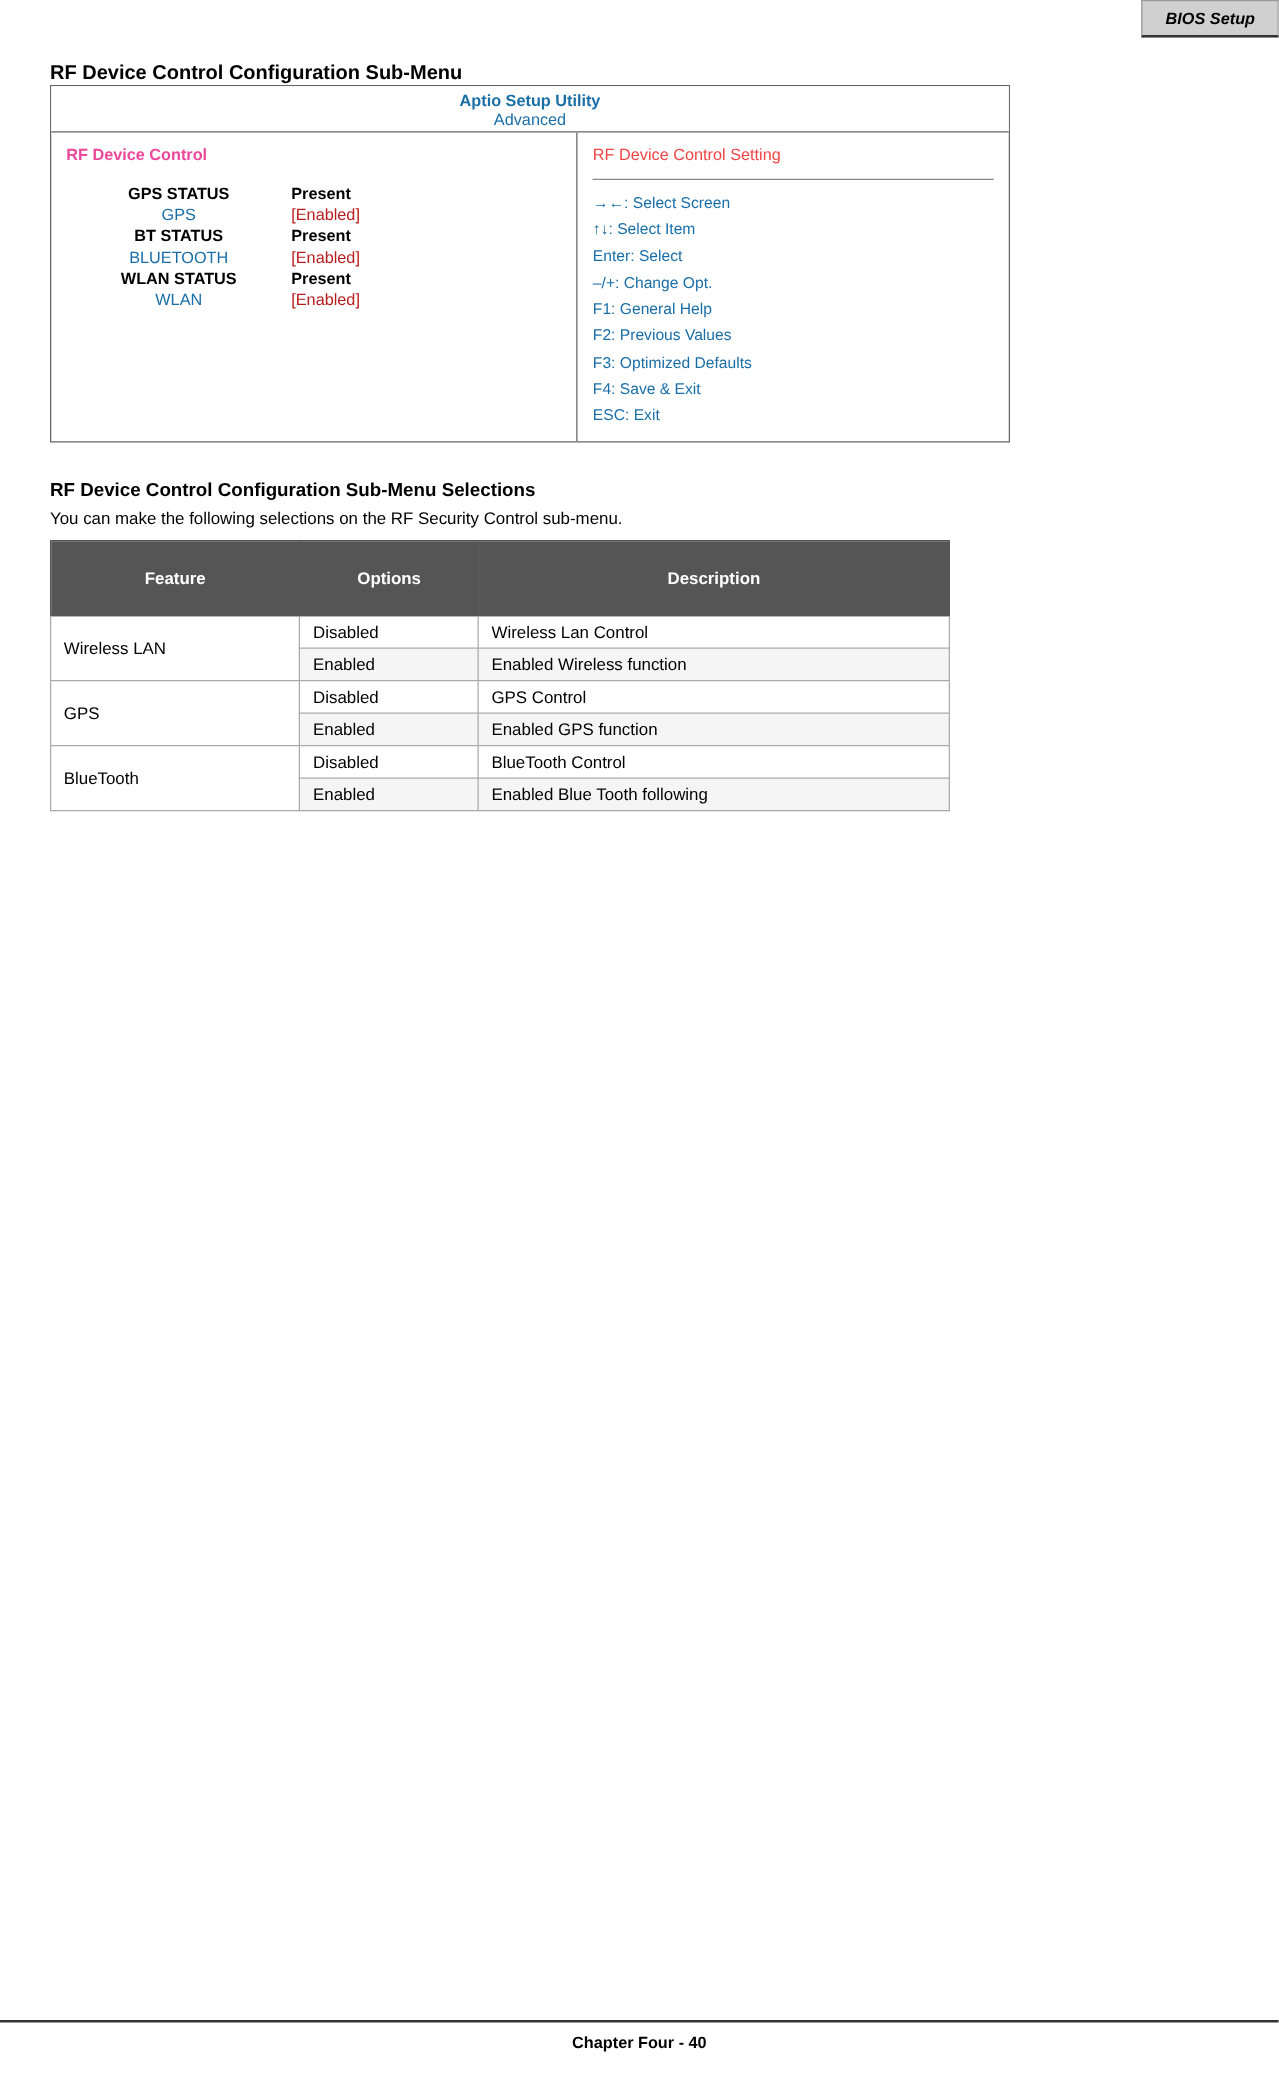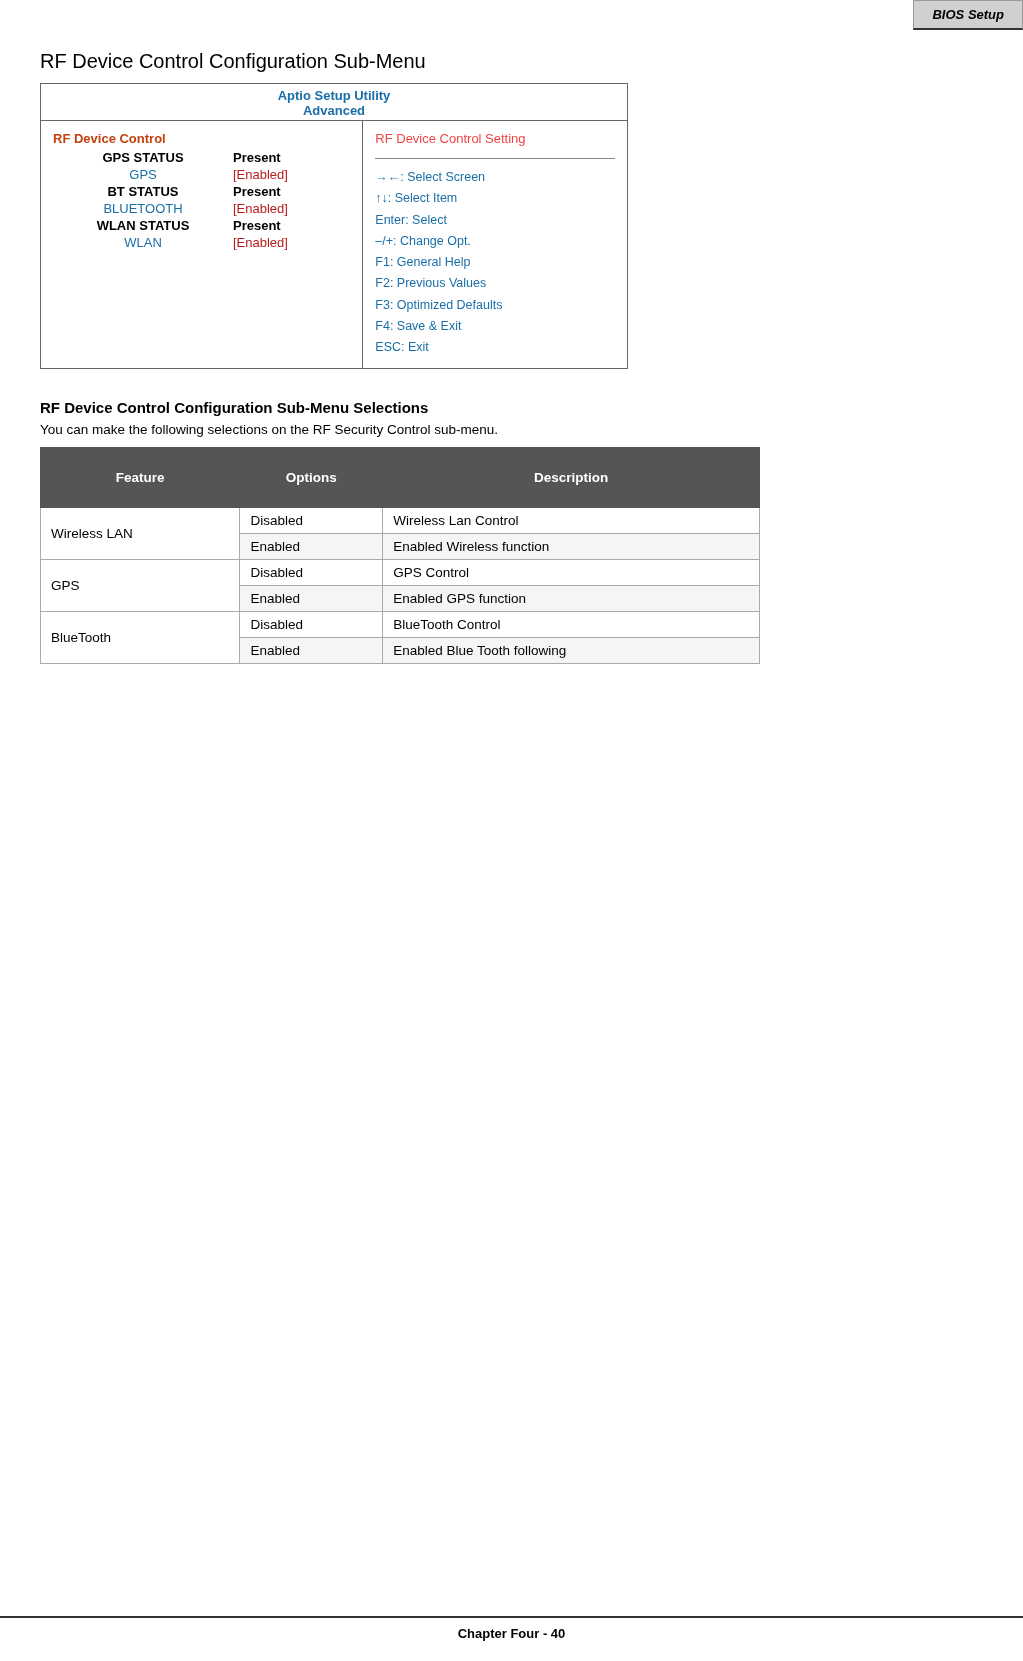--- a/index.html
+++ b/index.html
@@ -27,49 +27,48 @@
       margin-left: 16px;
     }
 
     .page-content {
       padding: 40px 40px 40px 40px;
       padding-top: 50px;
     }
 
     
     .main-title {
-      font-size: 20px;
-      font-weight: normal;
-      margin-bottom: 10px;
+      font-size: 16px;
+      font-weight: bold;
     }
 
     
     .bios-box {
       border: 1px solid #666;
       margin-bottom: 30px;
-      width: 588px;
+      width: 768px;
     }
 
     .bios-header {
       background: #fff;
       text-align: center;
       padding: 4px 0 2px 0;
       border-bottom: 1px solid #666;
     }
 
     .bios-header .utility-title {
       color: #1a6ea8;
       font-weight: bold;
       font-size: 13px;
     }
 
     .bios-header .tab-advanced {
       color: #1a6ea8;
       font-size: 13px;
-      font-weight: bold;
+      font-weight: normal;
     }
 
     .bios-body {
       display: flex;
       flex-direction: row;
     }
 
     .bios-left {
       width: 55%;
       padding: 10px 12px;
@@ -77,22 +76,22 @@
     }
 
     .bios-right {
       width: 45%;
       padding: 10px 12px;
     }
 
     .bios-section-label {
       font-weight: bold;
       font-size: 13px;
-      margin-bottom: 4px;
-      color: #c2410c;
+      margin-bottom: 16px;
+      color: #ec4899;
     }
 
     .bios-row {
       display: flex;
       flex-direction: row;
       margin-bottom: 2px;
     }
 
     .bios-row .label {
       width: 180px;

